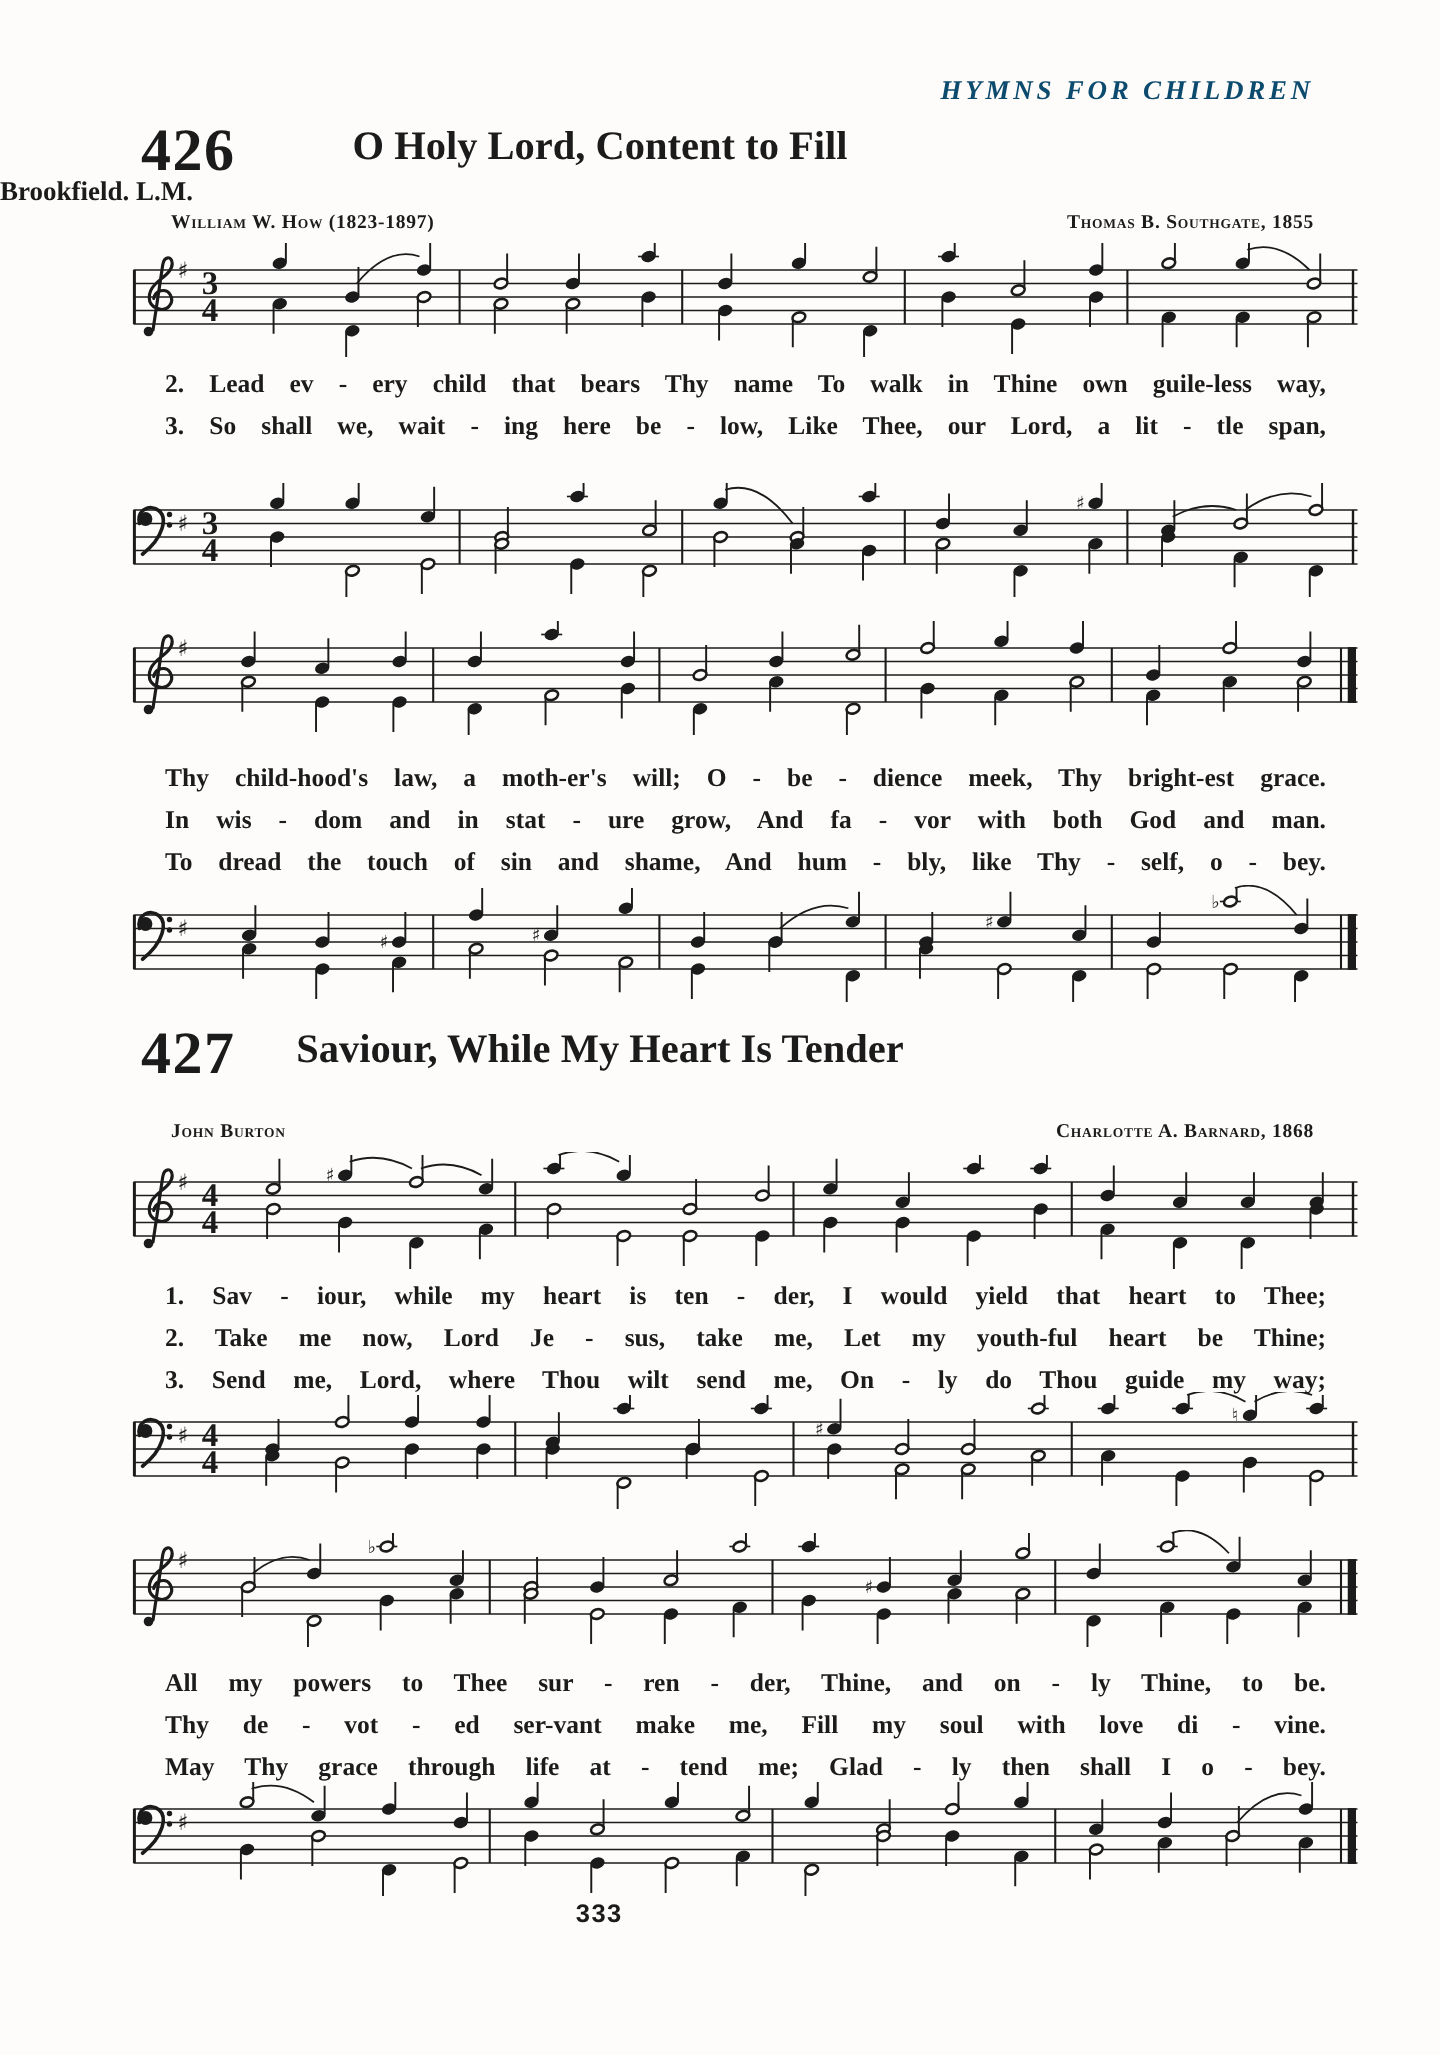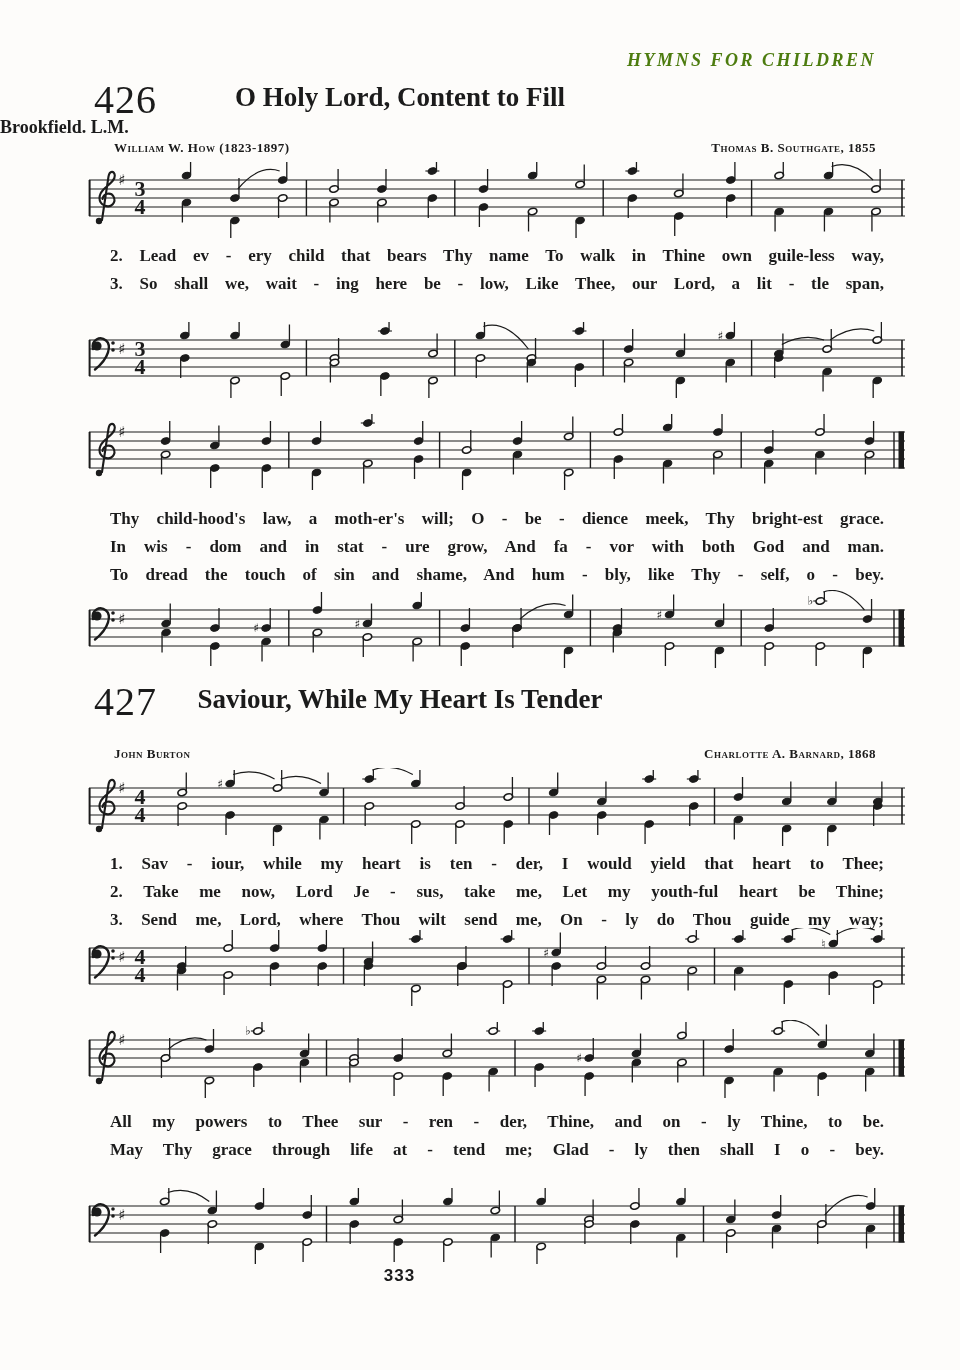--- a/index.html
+++ b/index.html
@@ -8,25 +8,25 @@
     width:960px;height:1370px;
     background:#fdfcfa;
     font-family:"Liberation Serif", serif;
     color:#1b1b1b;
     overflow:hidden;
   }
   .running-head{
     position:absolute;top:50px;right:84px;
     font-style:italic;font-weight:bold;
     font-size:18px;letter-spacing:2.5px;
-    color:#4d7c0f;
+    color:#0c4a6e;
   }
   .hymn-number{
     position:absolute;left:94px;
-    font-size:40px;font-weight:normal;letter-spacing:1px;
+    font-size:40px;font-weight:bold;letter-spacing:1px;
   }
   .hymn-title{
     position:absolute;left:0;width:800px;
     text-align:center;
     font-size:27px;font-weight:bold;
   }
   .hymn-tune{
     position:absolute;left:0;width:960px;
     text-align:left;
     font-size:18px;font-weight:bold;
@@ -697,20 +697,21 @@
       <line x1="732.185354341194" y1="57" x2="732.185354341194" y2="76" stroke="#1b1b1b" stroke-width="1.3"></line>
       <path d="M695.1601026624442,2 Q714.2227285018191,-5 733.2853543411941,15.5" fill="none" stroke="#1b1b1b" stroke-width="1.2"></path>
       <ellipse cx="0" cy="0" rx="4.4" ry="3.1" transform="translate(783.8 33.5) rotate(-18)" fill="#1b1b1b" stroke="#1b1b1b" stroke-width="1"></ellipse>
       <line x1="787.8626828763635" y1="32.5" x2="787.8626828763635" y2="13.5" stroke="#1b1b1b" stroke-width="1.3"></line>
       <ellipse cx="0" cy="0" rx="4.4" ry="3.1" transform="translate(783.8 51.5) rotate(-18)" fill="#1b1b1b" stroke="#1b1b1b" stroke-width="1"></ellipse>
       <line x1="779.6626828763634" y1="52.5" x2="779.6626828763634" y2="71.5" stroke="#1b1b1b" stroke-width="1.3"></line>
     </svg>
 
   <div class="lyrics" style="top:1108px;">
     <div class="lyr">All my powers to Thee sur - ren - der, Thine, and on - ly Thine, to be.</div>
+    <div class="lyr">Thy de - vot - ed ser-vant make me, Fill my soul with love di - vine.</div>
     <div class="lyr">May Thy grace through life at - tend me; Glad - ly then shall I o - bey.</div>
   </div>
 
   <svg class="staff" width="822" height="80" style="left:86px;top:1186px;">
       <line x1="3" y1="20" x2="819" y2="20" stroke="#1b1b1b" stroke-width="1.1"></line>
       <line x1="3" y1="29" x2="819" y2="29" stroke="#1b1b1b" stroke-width="1.1"></line>
       <line x1="3" y1="38" x2="819" y2="38" stroke="#1b1b1b" stroke-width="1.1"></line>
       <line x1="3" y1="47" x2="819" y2="47" stroke="#1b1b1b" stroke-width="1.1"></line>
       <line x1="3" y1="56" x2="819" y2="56" stroke="#1b1b1b" stroke-width="1.1"></line>
       <line x1="3.6" y1="20" x2="3.6" y2="56" stroke="#1b1b1b" stroke-width="2"></line>

